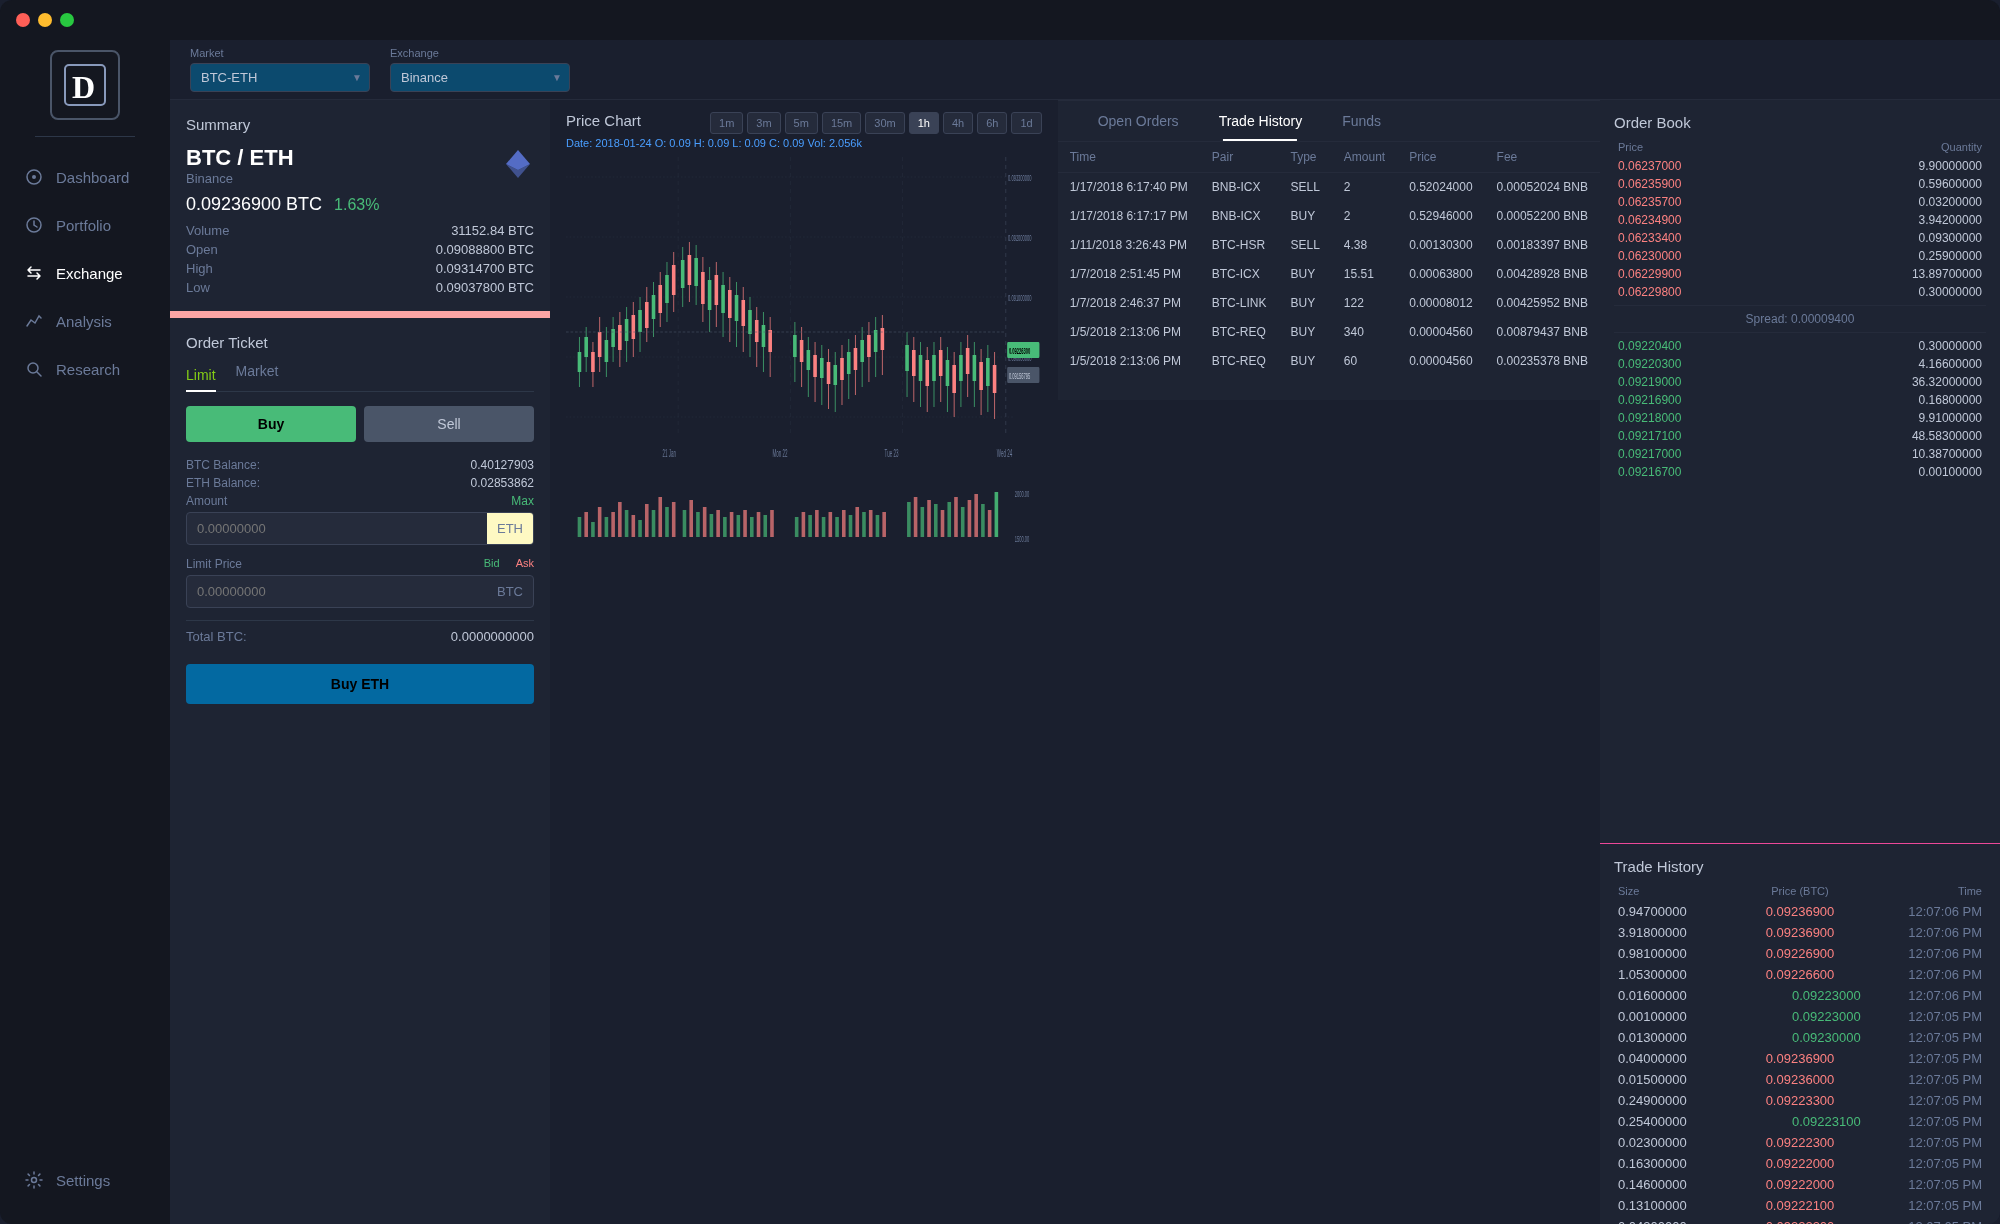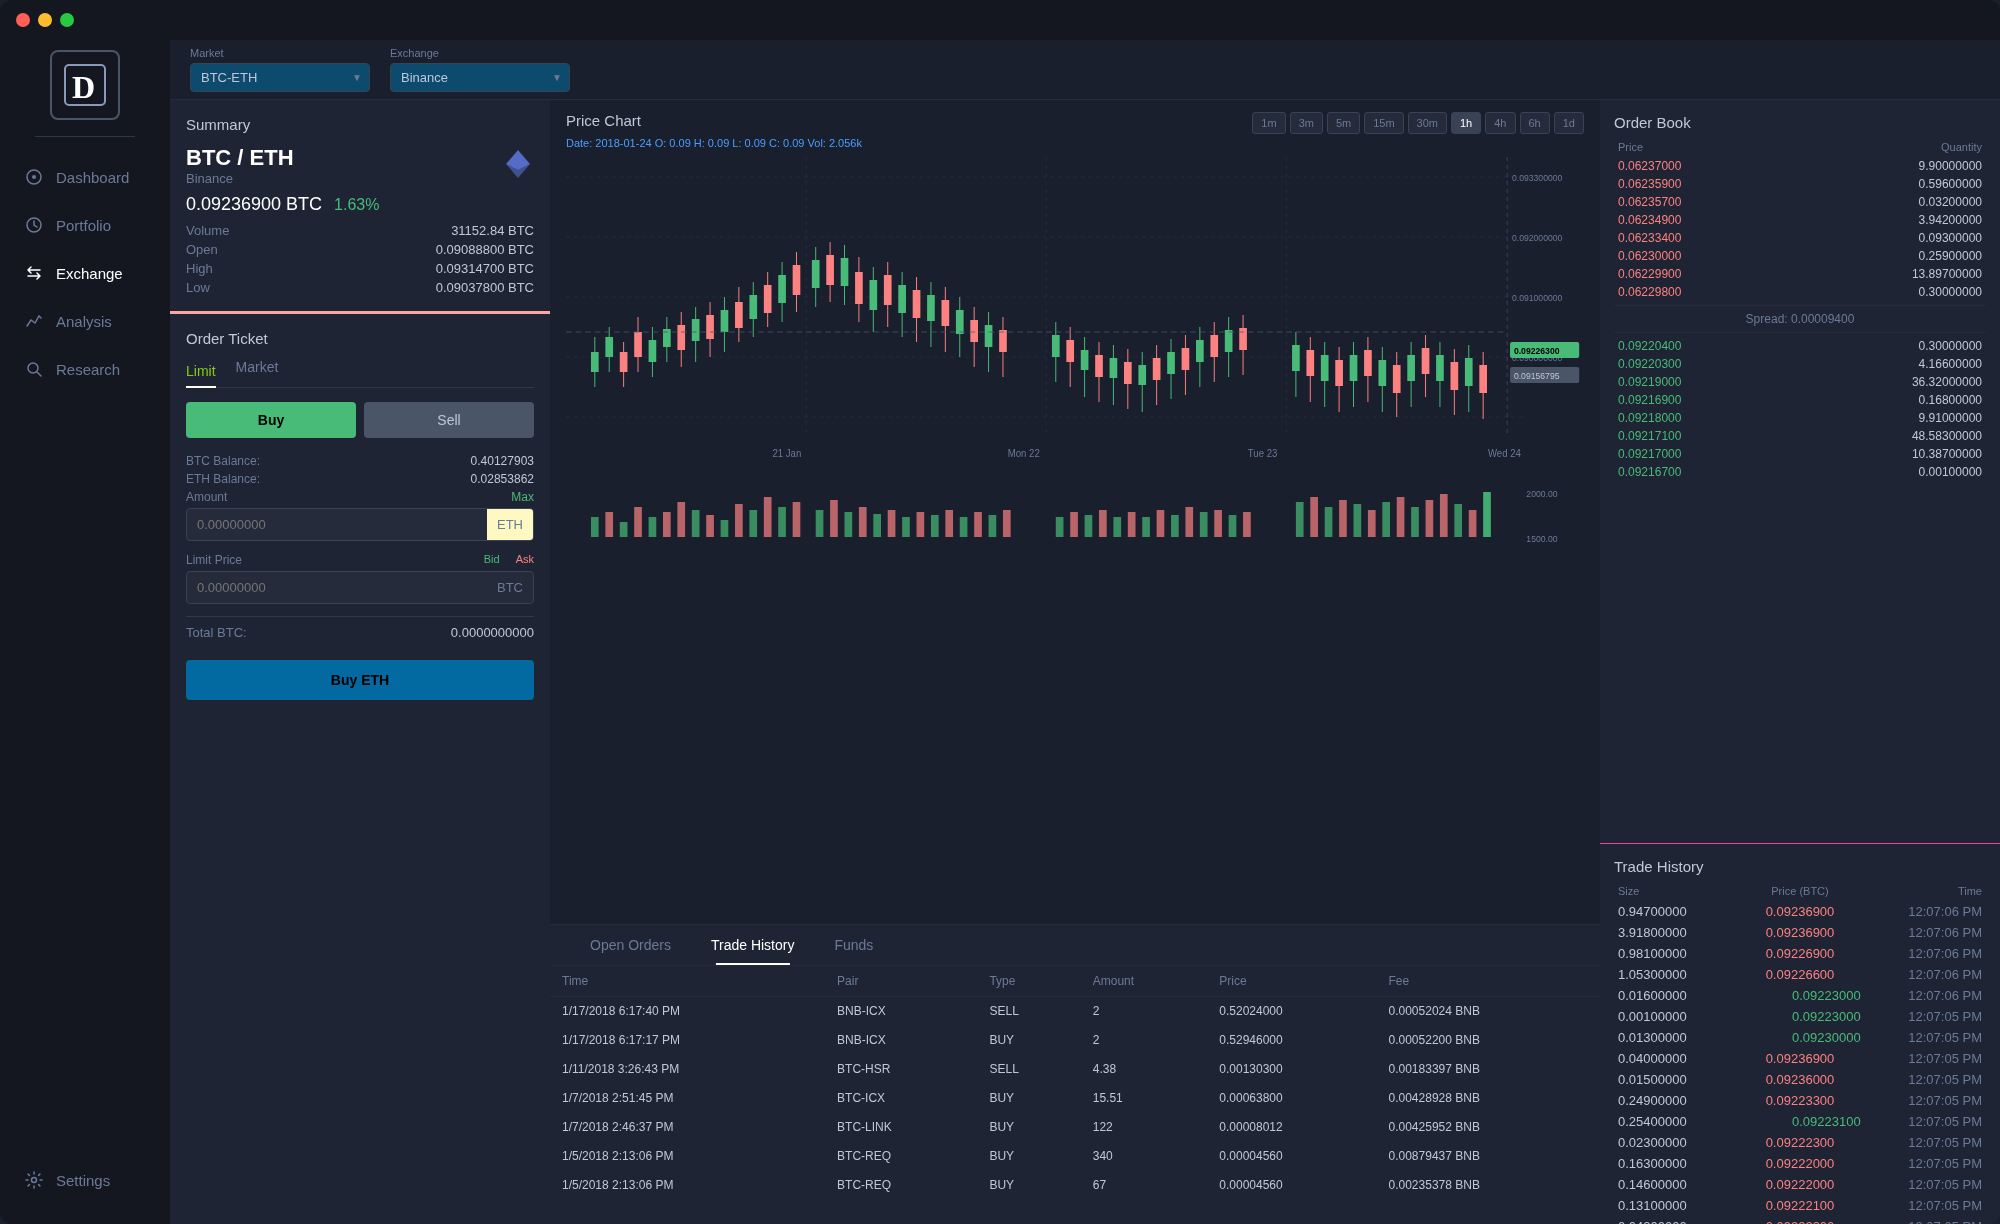--- a/index.html
+++ b/index.html
@@ -153,21 +153,21 @@
     .left-panel {
       width: 380px;
       background: #1e2433;
       display: flex;
       flex-direction: column;
       flex-shrink: 0;
       overflow-y: auto;
     }
     .panel-section {
       padding: 16px;
-      border-bottom: 3px solid #fca5a5;
+      border-bottom: 7px solid #fca5a5;
     }
     .section-title {
       font-size: 15px;
       color: #c0c8d8;
       margin-bottom: 12px;
     }
     .summary-header {
       display: flex;
       align-items: center;
       justify-content: space-between;
@@ -334,21 +334,20 @@
       border: none;
       padding: 12px;
       border-radius: 4px;
       font-size: 14px;
       font-weight: bold;
       cursor: pointer;
     }
     .center-panel {
       flex: 1;
       display: flex;
-      flex-direction: column;
       overflow: hidden;
     }
     .chart-section {
       flex: 1;
       background: #1a1f2e;
       padding: 12px 16px;
       position: relative;
       min-height: 400px;
     }
     .chart-title {
@@ -1020,21 +1019,21 @@
     <td>BTC-REQ</td>
     <td class="td-buy">BUY</td>
     <td>340</td>
     <td>0.00004560</td>
     <td>0.00879437 BNB</td>
   </tr>
                     <tr>
     <td>1/5/2018 2:13:06 PM</td>
     <td>BTC-REQ</td>
     <td class="td-buy">BUY</td>
-    <td>67</td>
+    <td>60</td>
     <td>0.00004560</td>
     <td>0.00235378 BNB</td>
   </tr>
                     <tr>
     <td>1/5/2018 7:46:28 AM</td>
     <td>BTC-TRX</td>
     <td class="td-sell">SELL</td>
     <td>134</td>
     <td>0.00001464</td>
     <td>0.00123738 BNB</td>

